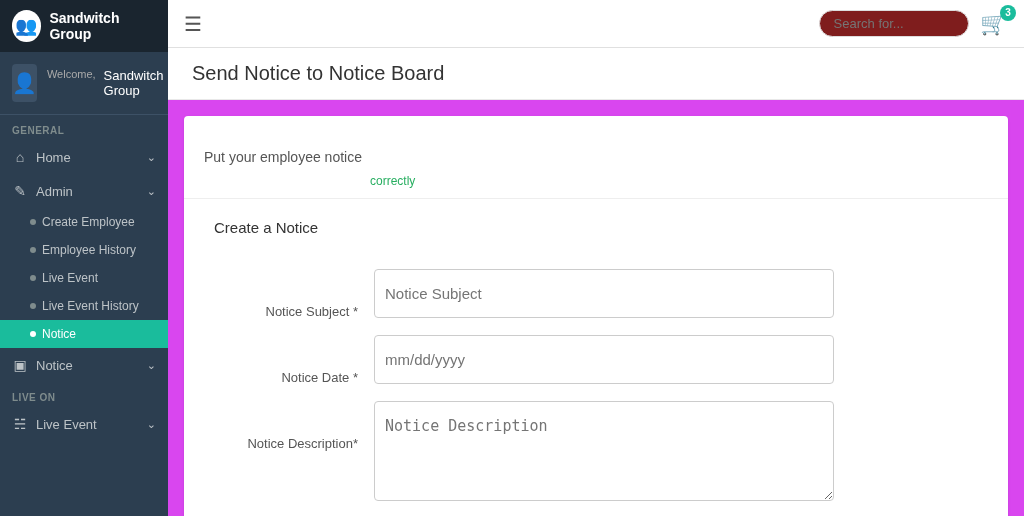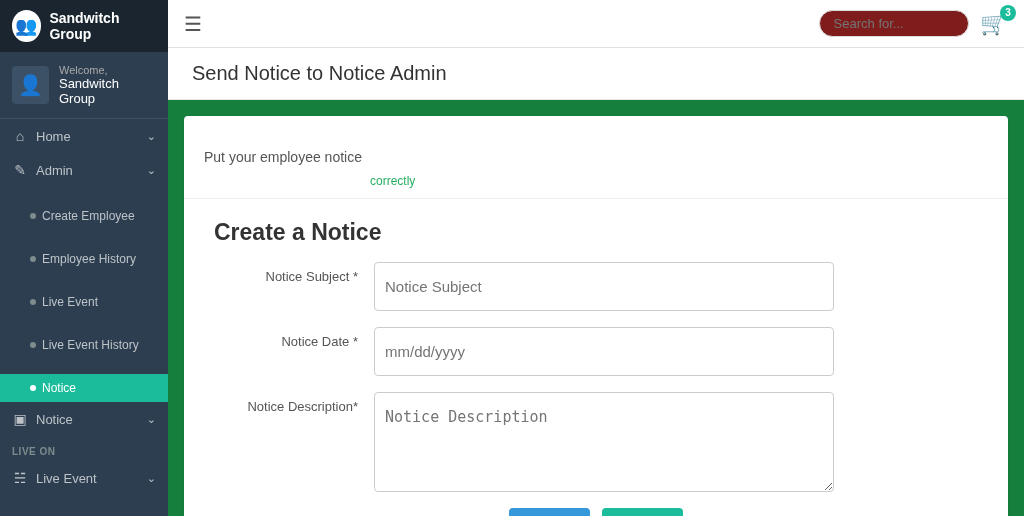--- a/index.html
+++ b/index.html
@@ -54,21 +54,22 @@
       background: #3d5166;
       border-radius: 4px;
       display: flex;
       align-items: center;
       justify-content: center;
       font-size: 20px;
       color: #aaa;
     }
     .sidebar-user .user-info {
       display: flex;
-      flex-direction: column;
+      flex-direction: row;
+      gap: 8px;
     }
     .sidebar-user .welcome-text {
       font-size: 11px;
       color: #aaa;
     }
     .sidebar-user .user-name {
       font-size: 13px;
       color: #fff;
       font-weight: 500;
     }
@@ -96,21 +97,20 @@
     .sidebar-item .chevron { margin-left: auto; font-size: 11px; }
 
     .sidebar-sub-item {
       display: flex;
       align-items: center;
       padding: 7px 12px 7px 30px;
       color: #bdc3c7;
       cursor: pointer;
       font-size: 12px;
       gap: 6px;
-      margin-top: 15px;
     }
     .sidebar-sub-item.active {
       background: #1abc9c;
       color: #fff;
     }
     .sidebar-sub-item .dot {
       width: 6px; height: 6px;
       border-radius: 50%;
       background: #7f8c8d;
       flex-shrink: 0;
@@ -183,21 +183,21 @@
       font-size: 20px;
       font-weight: 400;
       color: #333;
     }
 
     
     #content {
       flex: 1;
       padding: 0;
       overflow-y: auto;
-      background: #15803d;
+      background: #d946ef;
     }
 
     .content-card {
       background: #fff;
       margin: 16px;
       border-radius: 4px;
       box-shadow: 0 1px 3px rgba(0,0,0,0.1);
       overflow: hidden;
     }
 
@@ -216,39 +216,40 @@
       font-size: 12px;
       color: #27ae60;
       margin-top: 48px;
     }
 
     .card-body {
       padding: 20px 30px 30px;
     }
 
     .form-section-title {
-      font-size: 23px;
+      font-size: 15px;
       color: #333;
-      margin-bottom: 16px;
-      font-weight: 700;
+      margin-bottom: 33px;
+      font-weight: 400;
     }
 
     .form-group {
       display: flex;
       align-items: flex-start;
       margin-bottom: 16px;
     }
     .form-label {
       width: 160px;
       text-align: right;
       padding-right: 16px;
       padding-top: 7px;
       font-size: 13px;
       color: #555;
       flex-shrink: 0;
+      margin-top: 28px;
     }
 
     .form-input {
       flex: 1;
       border: 1px solid #ccc;
       border-radius: 4px;
       padding: 15px 10px;
       font-size: 15px;
       color: #555;
       outline: none;
@@ -298,20 +299,21 @@
   </div>
 
   <div class="sidebar-user">
     <div class="avatar">👤</div>
     <div class="user-info">
       <span class="welcome-text">Welcome,</span>
       <span class="user-name">Sandwitch Group</span>
     </div>
   </div>
 
+  <div class="sidebar-section-label">GENERAL</div>
 
   <div class="sidebar-item">
     <span class="item-icon">⌂</span>
     <span>Home</span>
     <span class="chevron">⌄</span>
   </div>
 
   <div class="sidebar-item">
     <span class="item-icon">✎</span>
     <span>Admin</span>
@@ -360,21 +362,21 @@
     <span class="hamburger-icon">☰</span>
     <div class="topbar-spacer"></div>
     <input class="search-box" type="text" placeholder="Search for..." style="">
     <div class="cart-badge">
       <span class="cart-icon">🛒</span>
       <span class="badge">3</span>
     </div>
   </div>
 
   <div id="page-header">
-    <h2 class="page-title">Send Notice to Notice Admin</h2>
+    <h2 class="page-title">Send Notice to Notice Board</h2>
   </div>
 
   <div id="content">
     <div class="content-card">
       <div class="card-subheader">
         <span class="sub-title">Put your employee notice</span>
         <span class="sub-hint">correctly</span>
       </div>
       <div class="card-body">
         <div class="form-section-title">Create a Notice</div>

